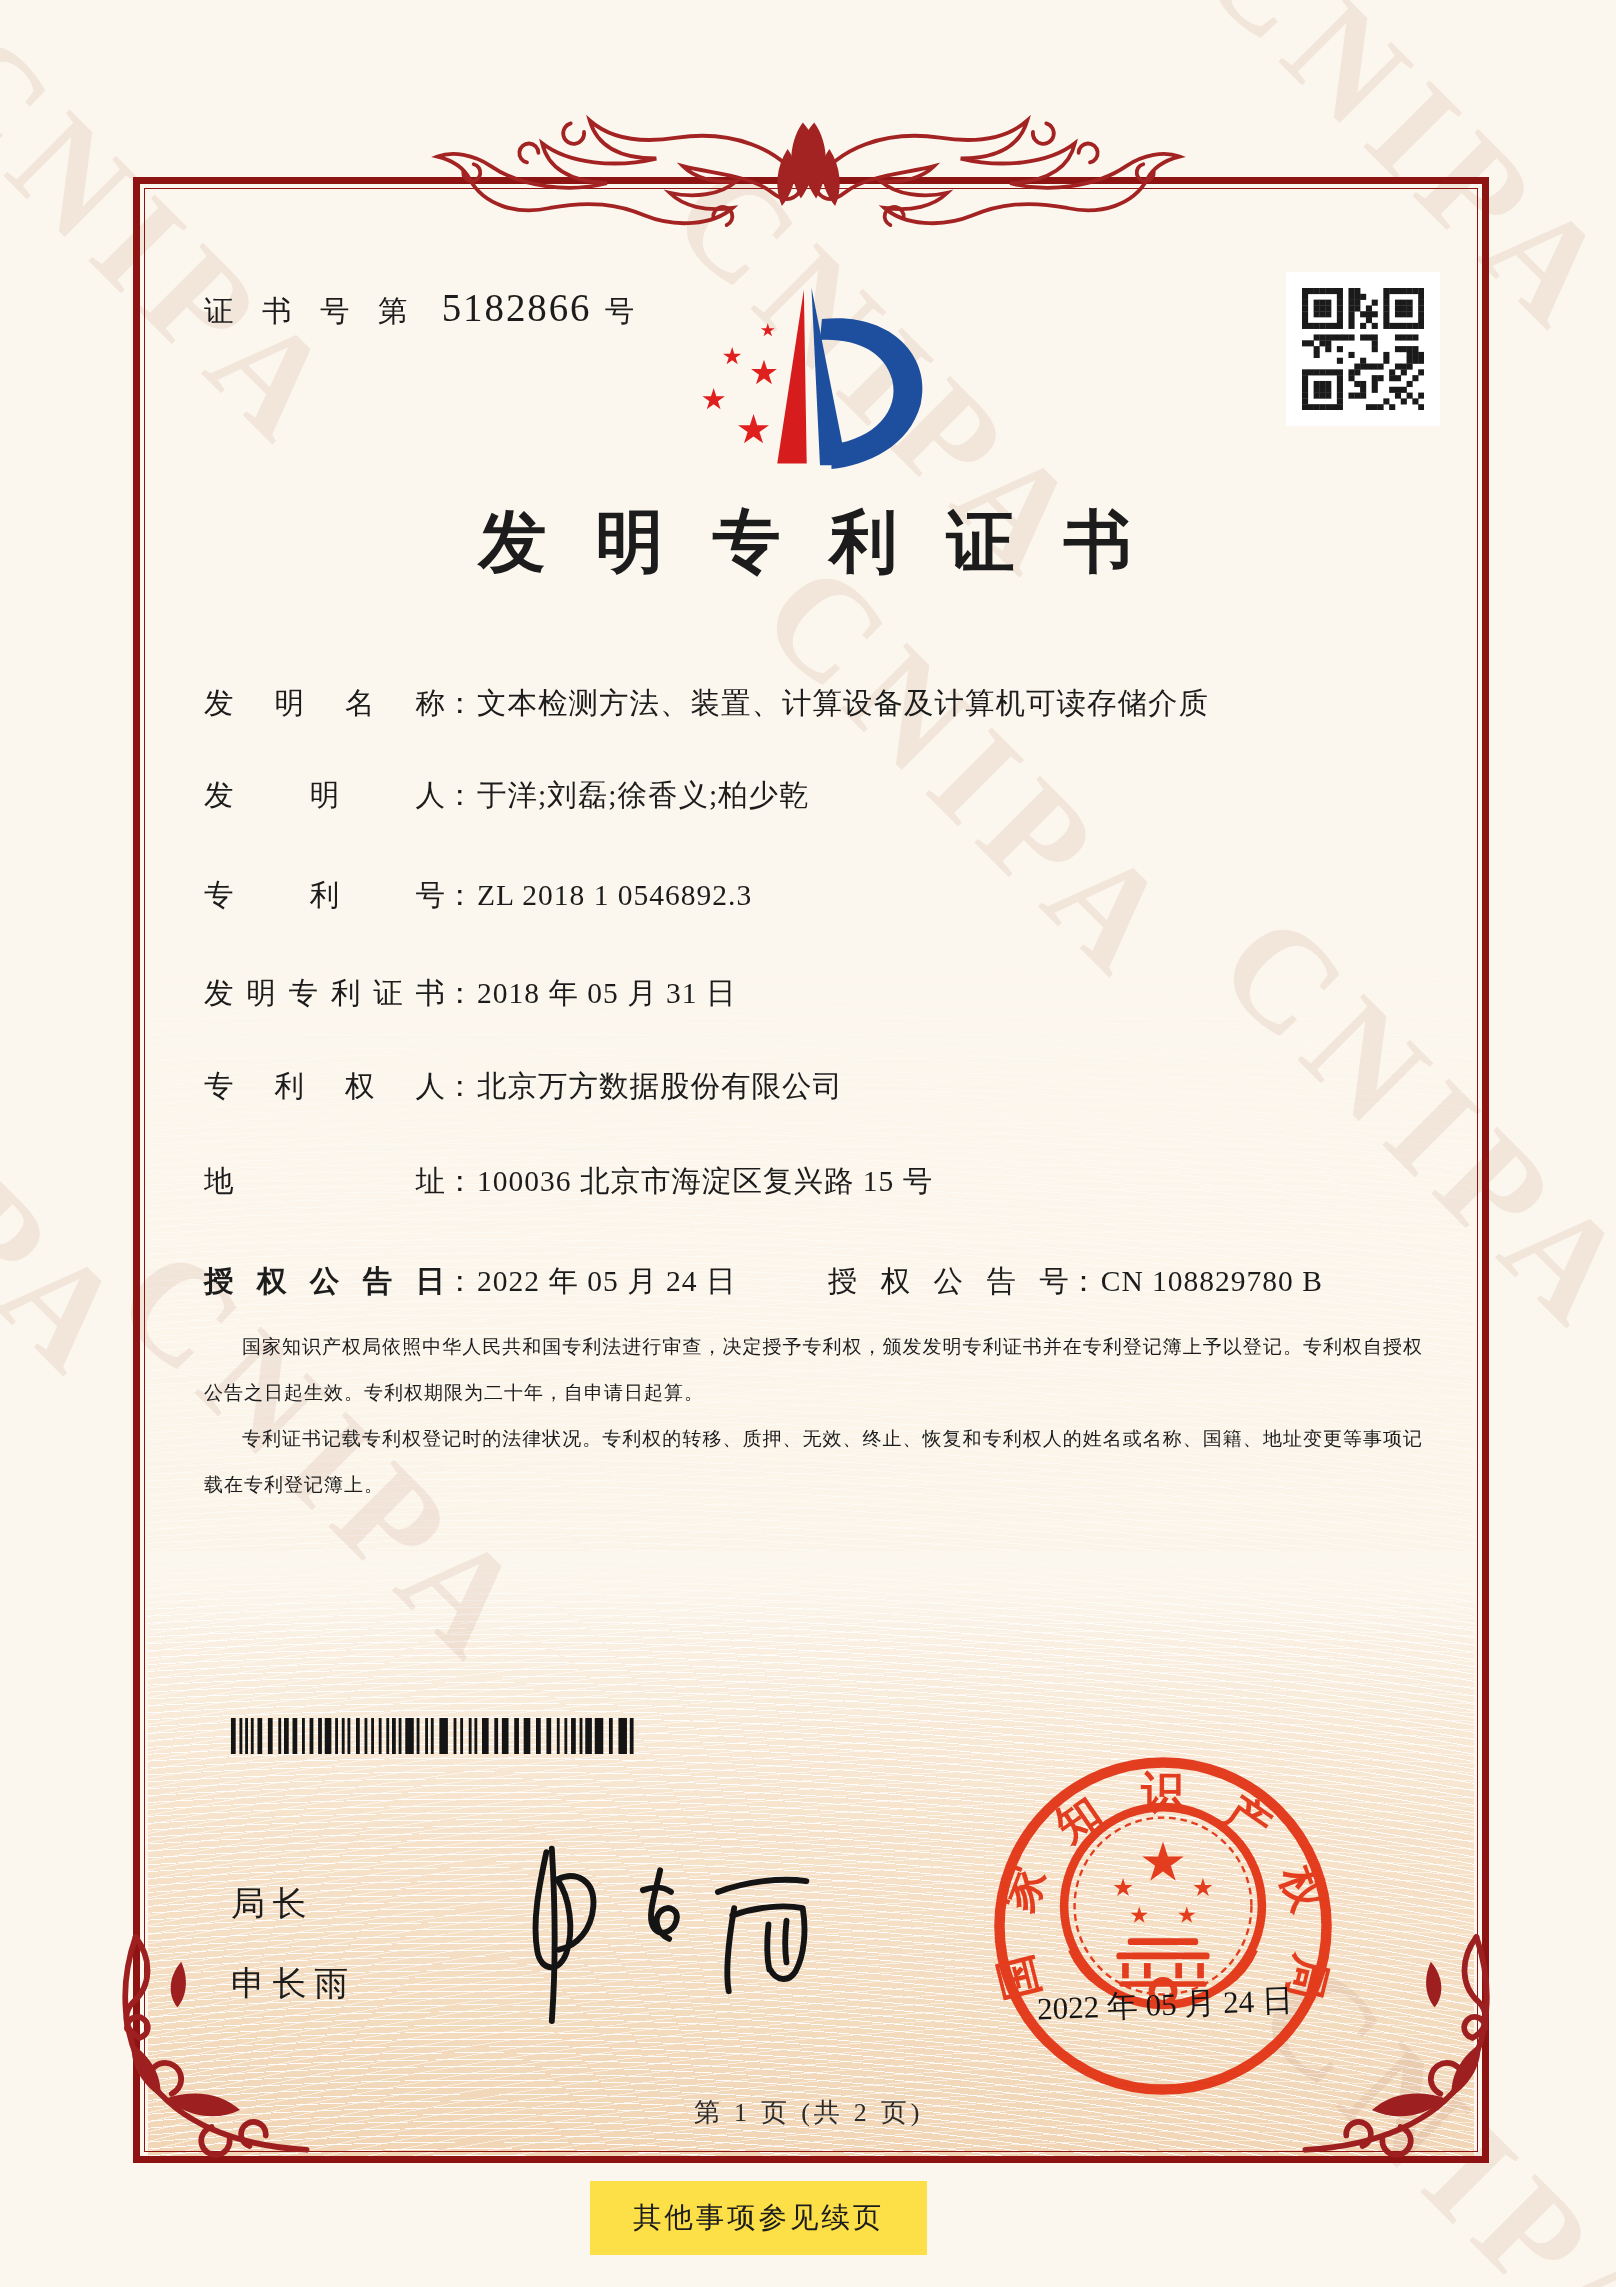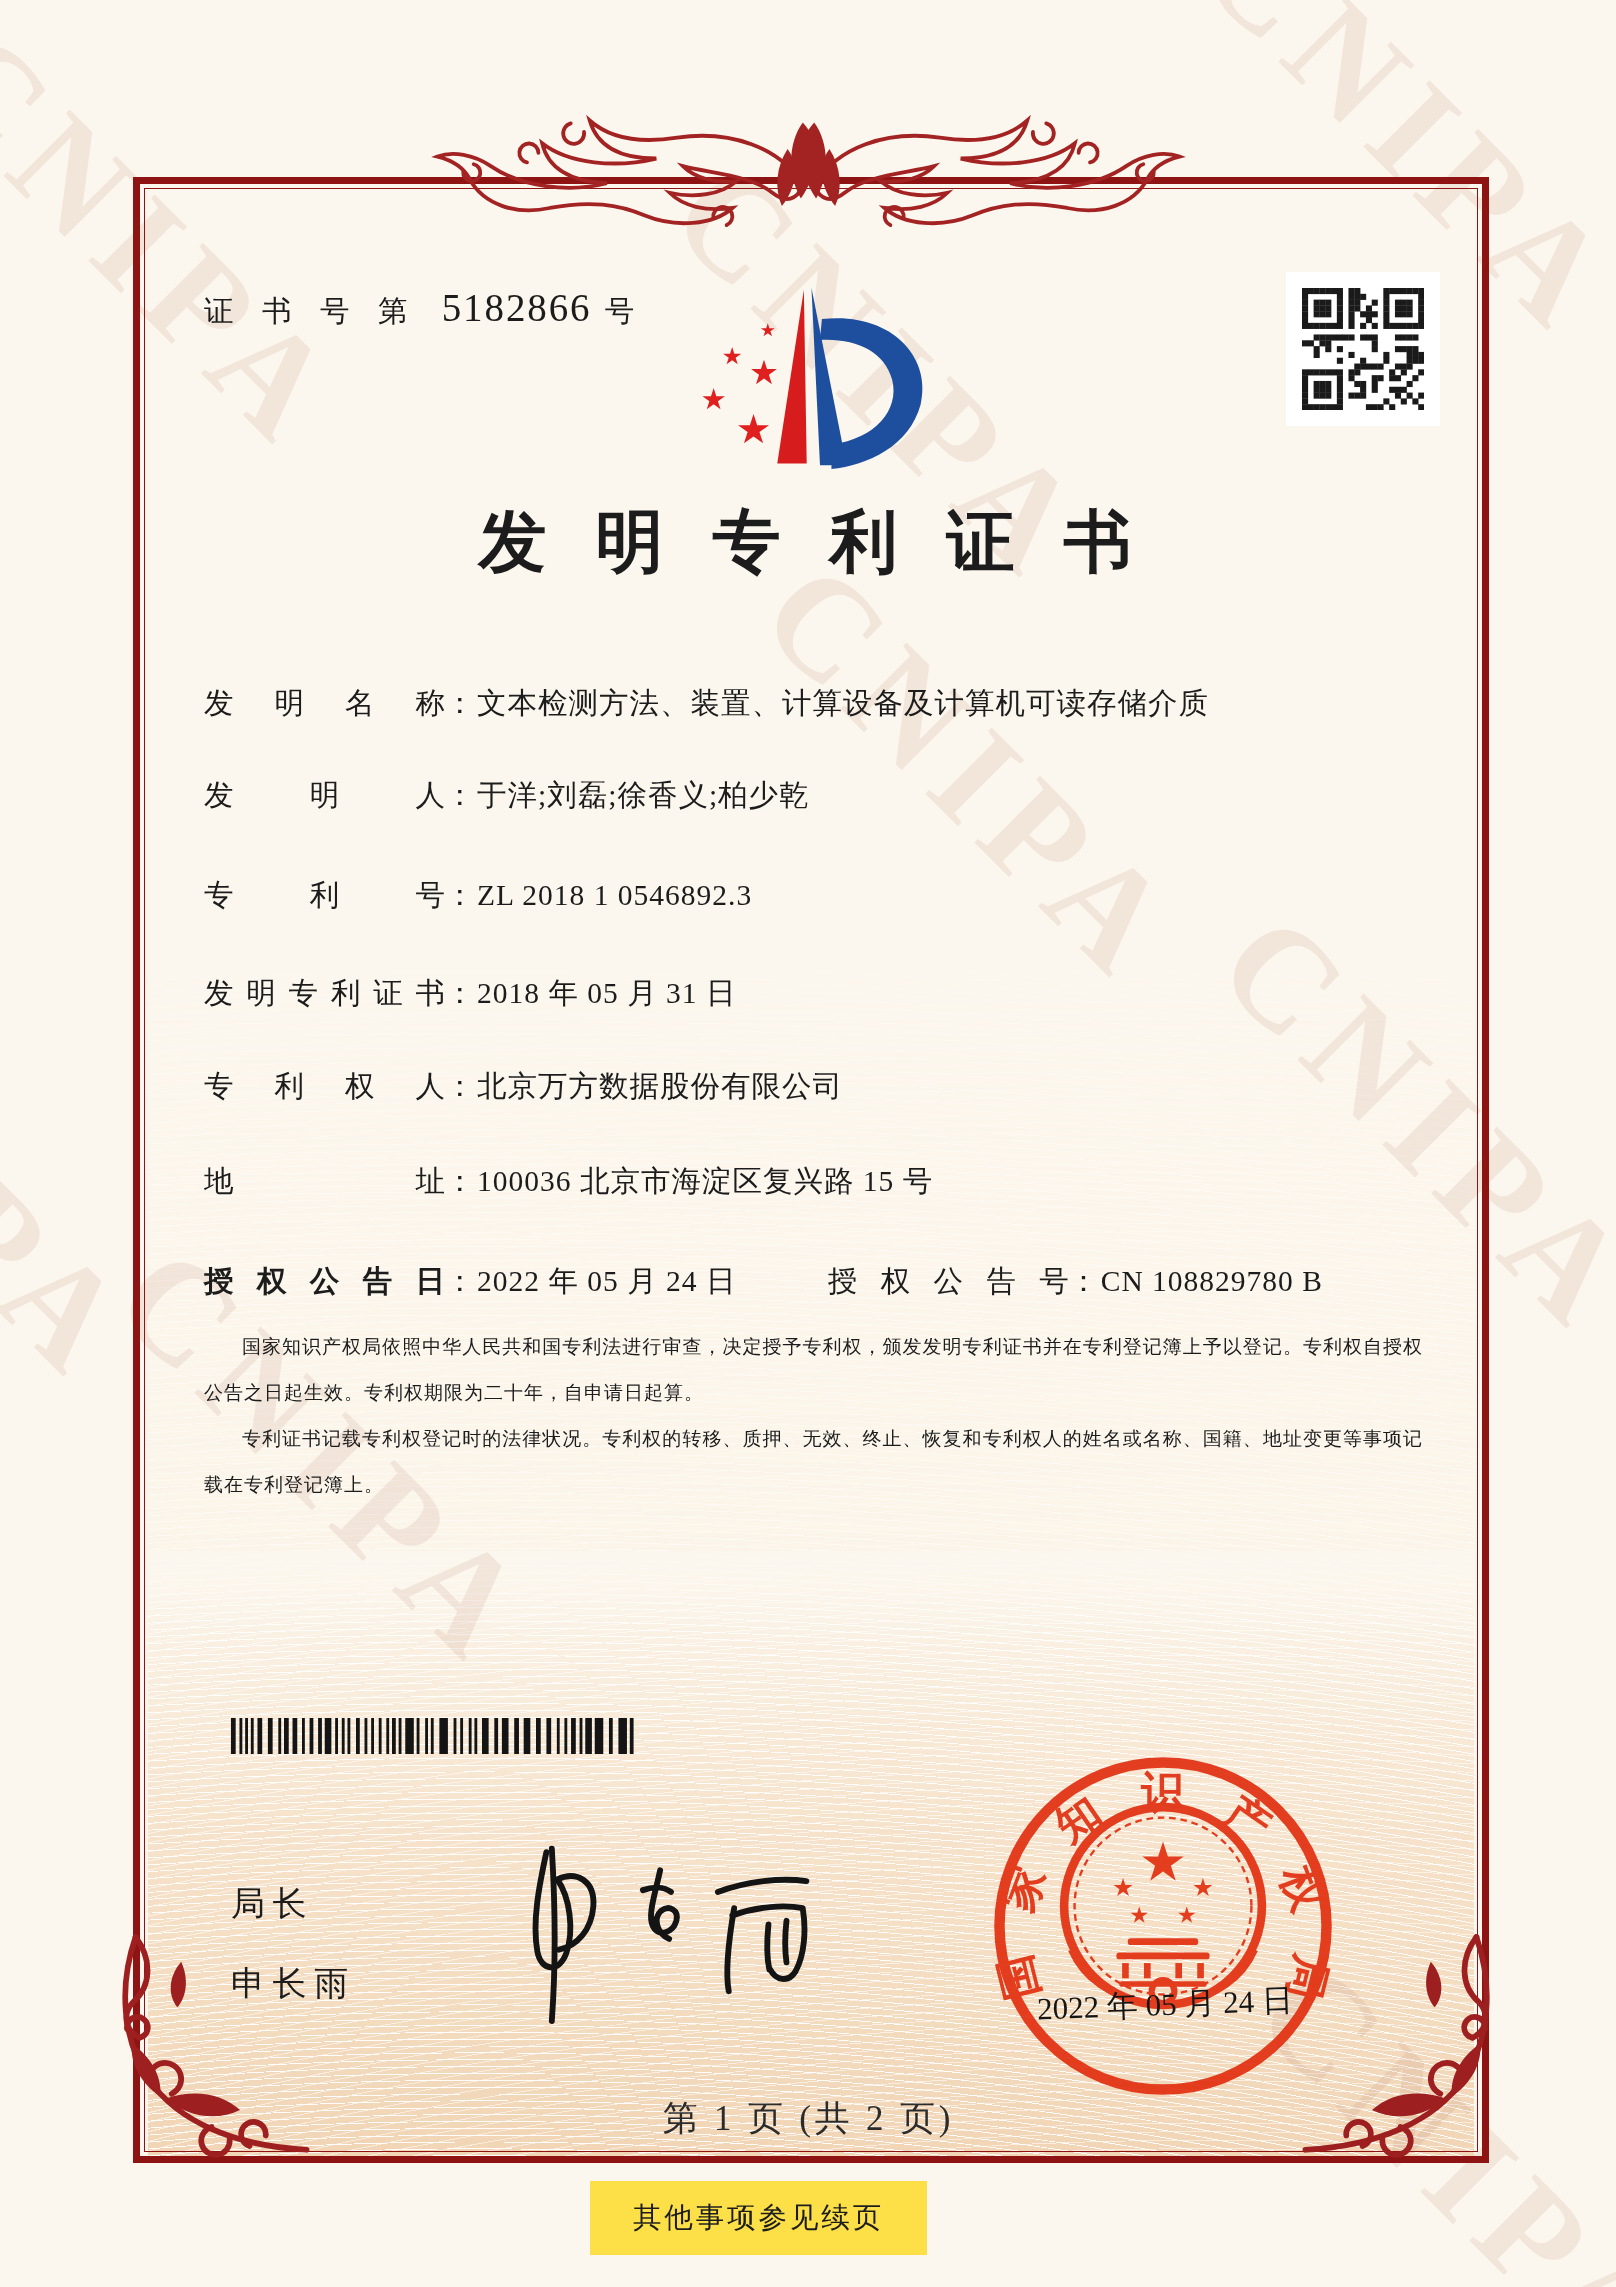--- a/index.html
+++ b/index.html
@@ -49,21 +49,21 @@
   .field .colon{display:inline-block;width:32px;vertical-align:top;}
   .field .val{letter-spacing:1px;}
   .grant-group2{margin-left:84px;}
 
   .legal{position:absolute;left:204px;top:1324px;width:1219px;z-index:4;font-size:19px;line-height:46px;}
   .legal p{margin:0;text-indent:2em;text-align:justify;letter-spacing:1px;}
 
   .sig-label{position:absolute;left:231px;z-index:4;font-size:34px;letter-spacing:7.6px;}
 
   .page-info{position:absolute;left:0;top:2095px;width:1617px;text-align:center;z-index:4;
-     font-size:35px;letter-spacing:3.8px;color:#2b2b2b;}
+     font-size:26px;letter-spacing:3.8px;color:#2b2b2b;}
   .note-box{position:absolute;left:590px;top:2181px;width:337px;height:74px;background:#fde047;z-index:4;
      text-align:center;line-height:74px;font-size:28.5px;letter-spacing:2.9px;}
 
   .qr-box{position:absolute;left:1286px;top:272px;width:154px;height:154px;background:#ffffff;z-index:4;}
   .seal-date{position:absolute;left:1008px;top:1984px;width:314px;z-index:6;text-align:center;
      font-size:31px;color:#151515;transform:rotate(-2deg);white-space:nowrap;}
   svg text{font-family:"Liberation Serif","DejaVu Serif",serif;}
   .seal-svg{opacity:.93;}
 </style>
 </head>

